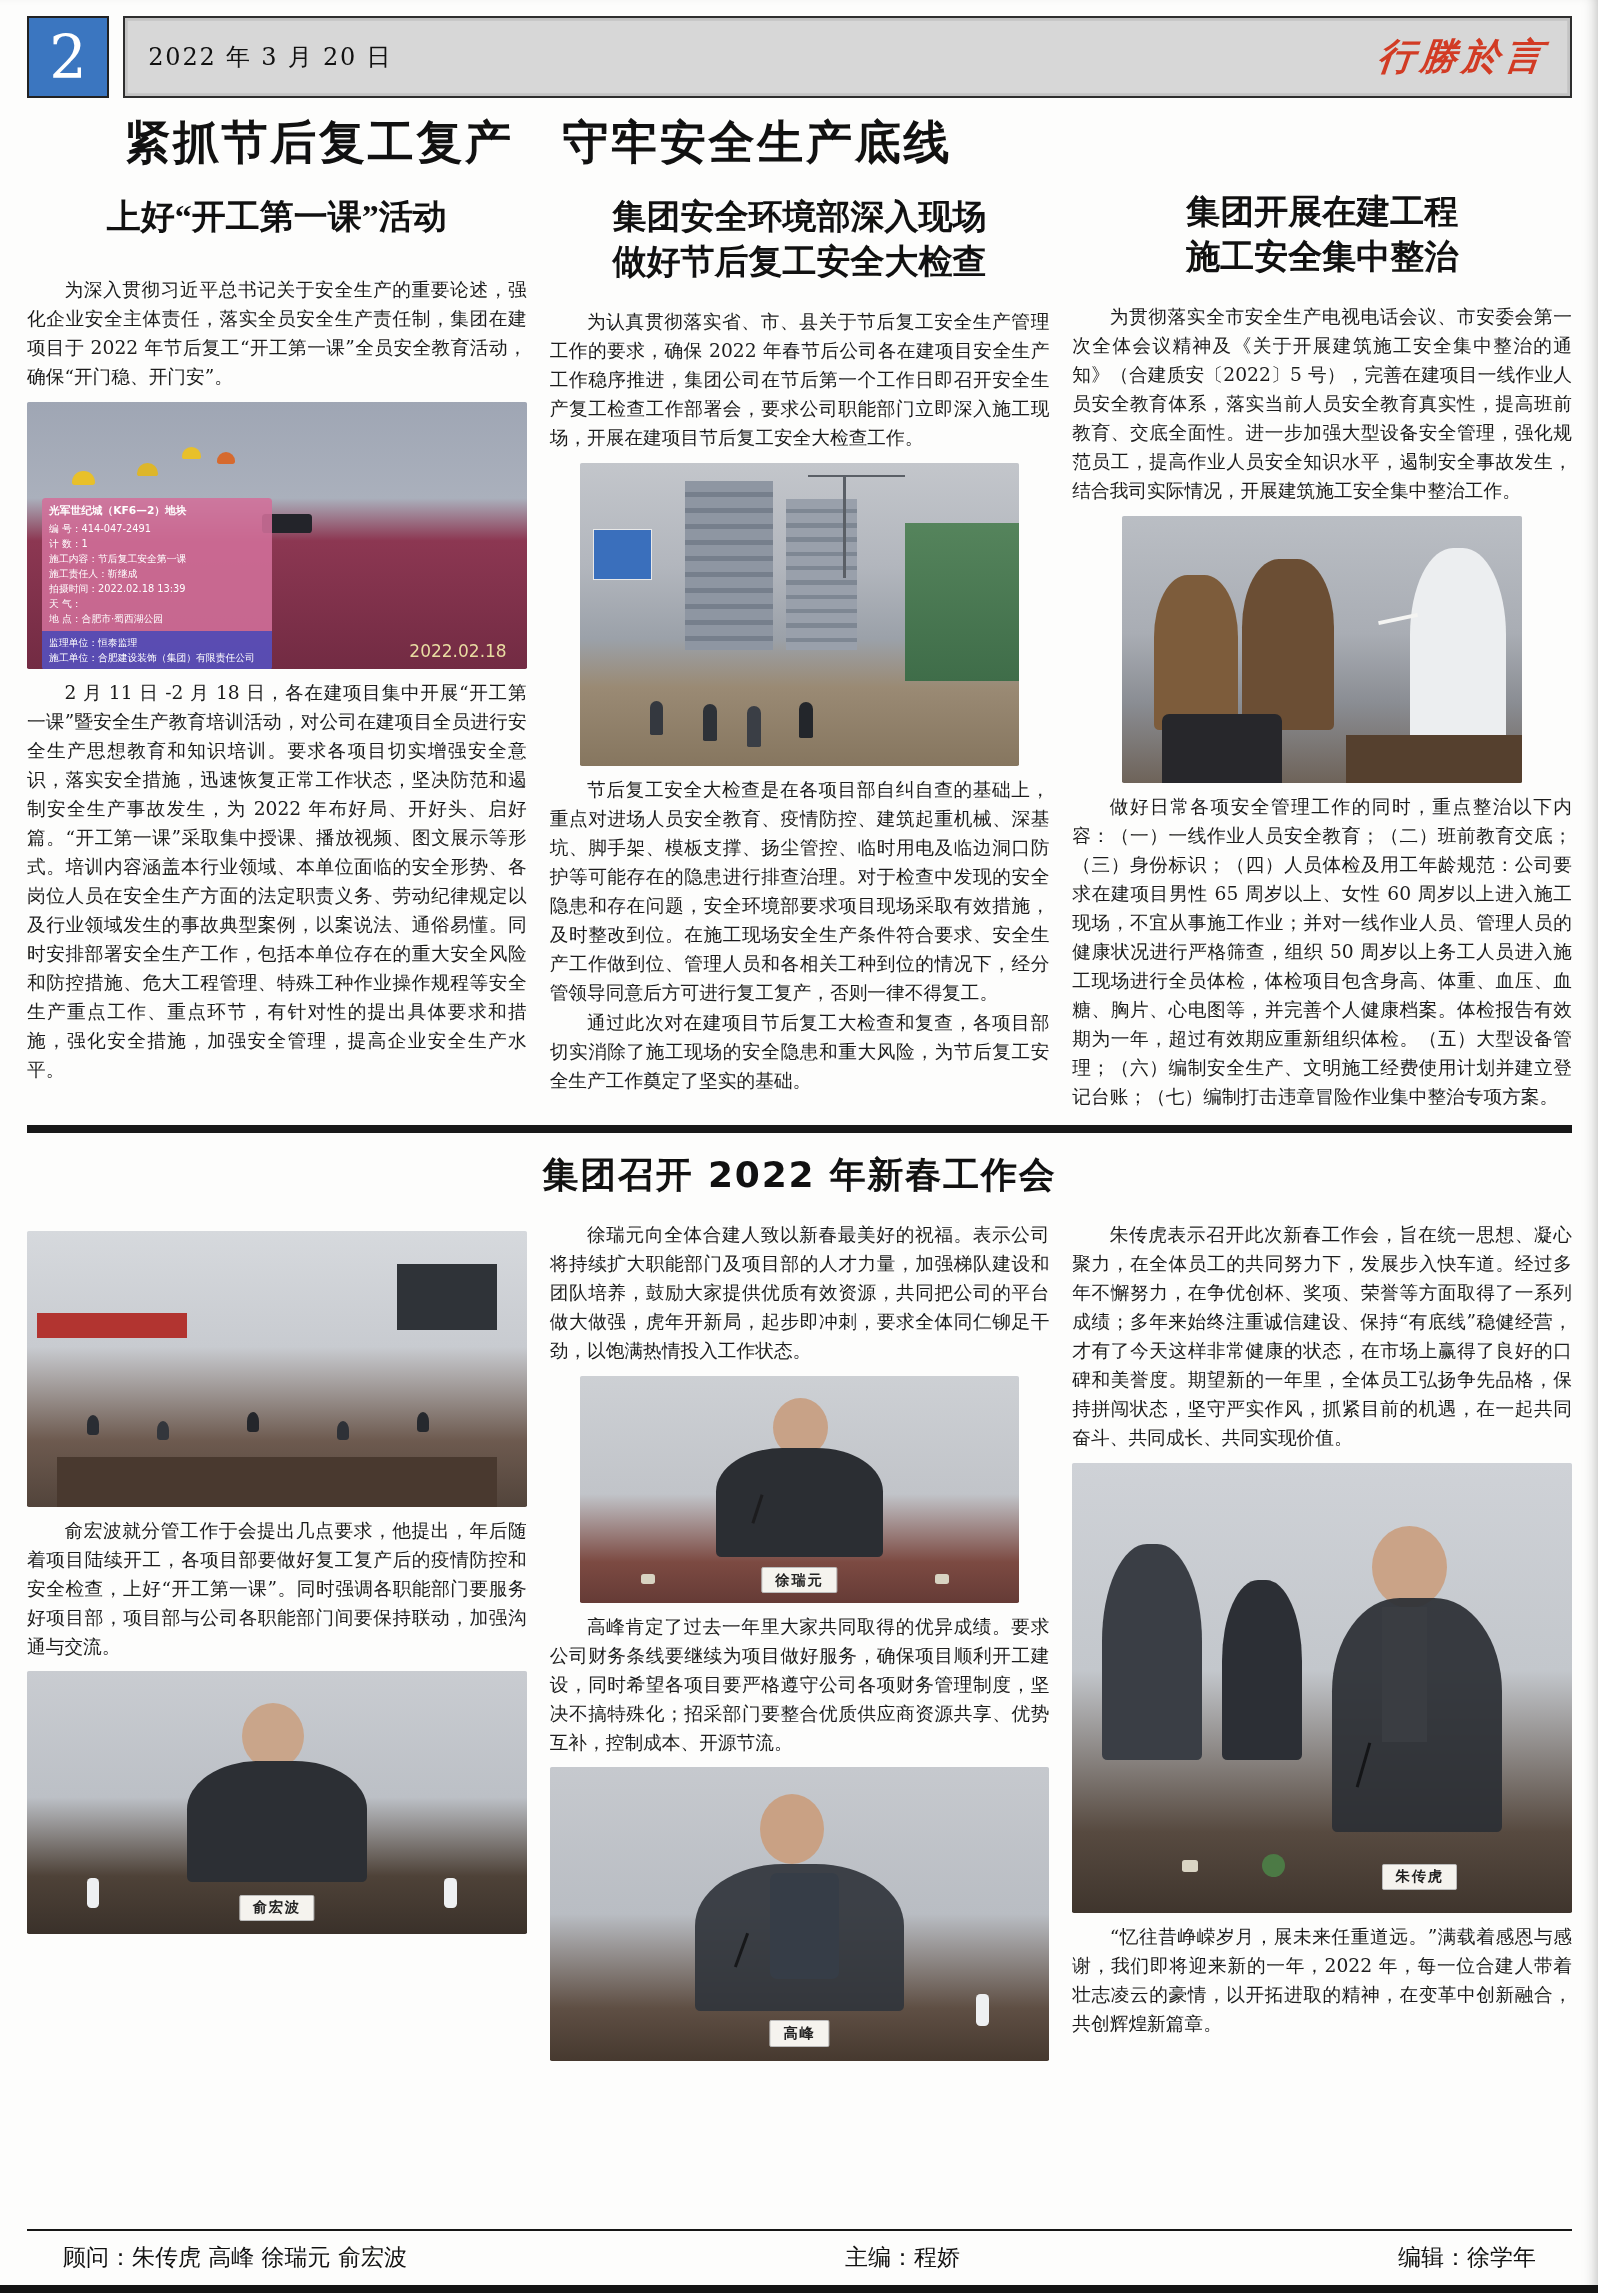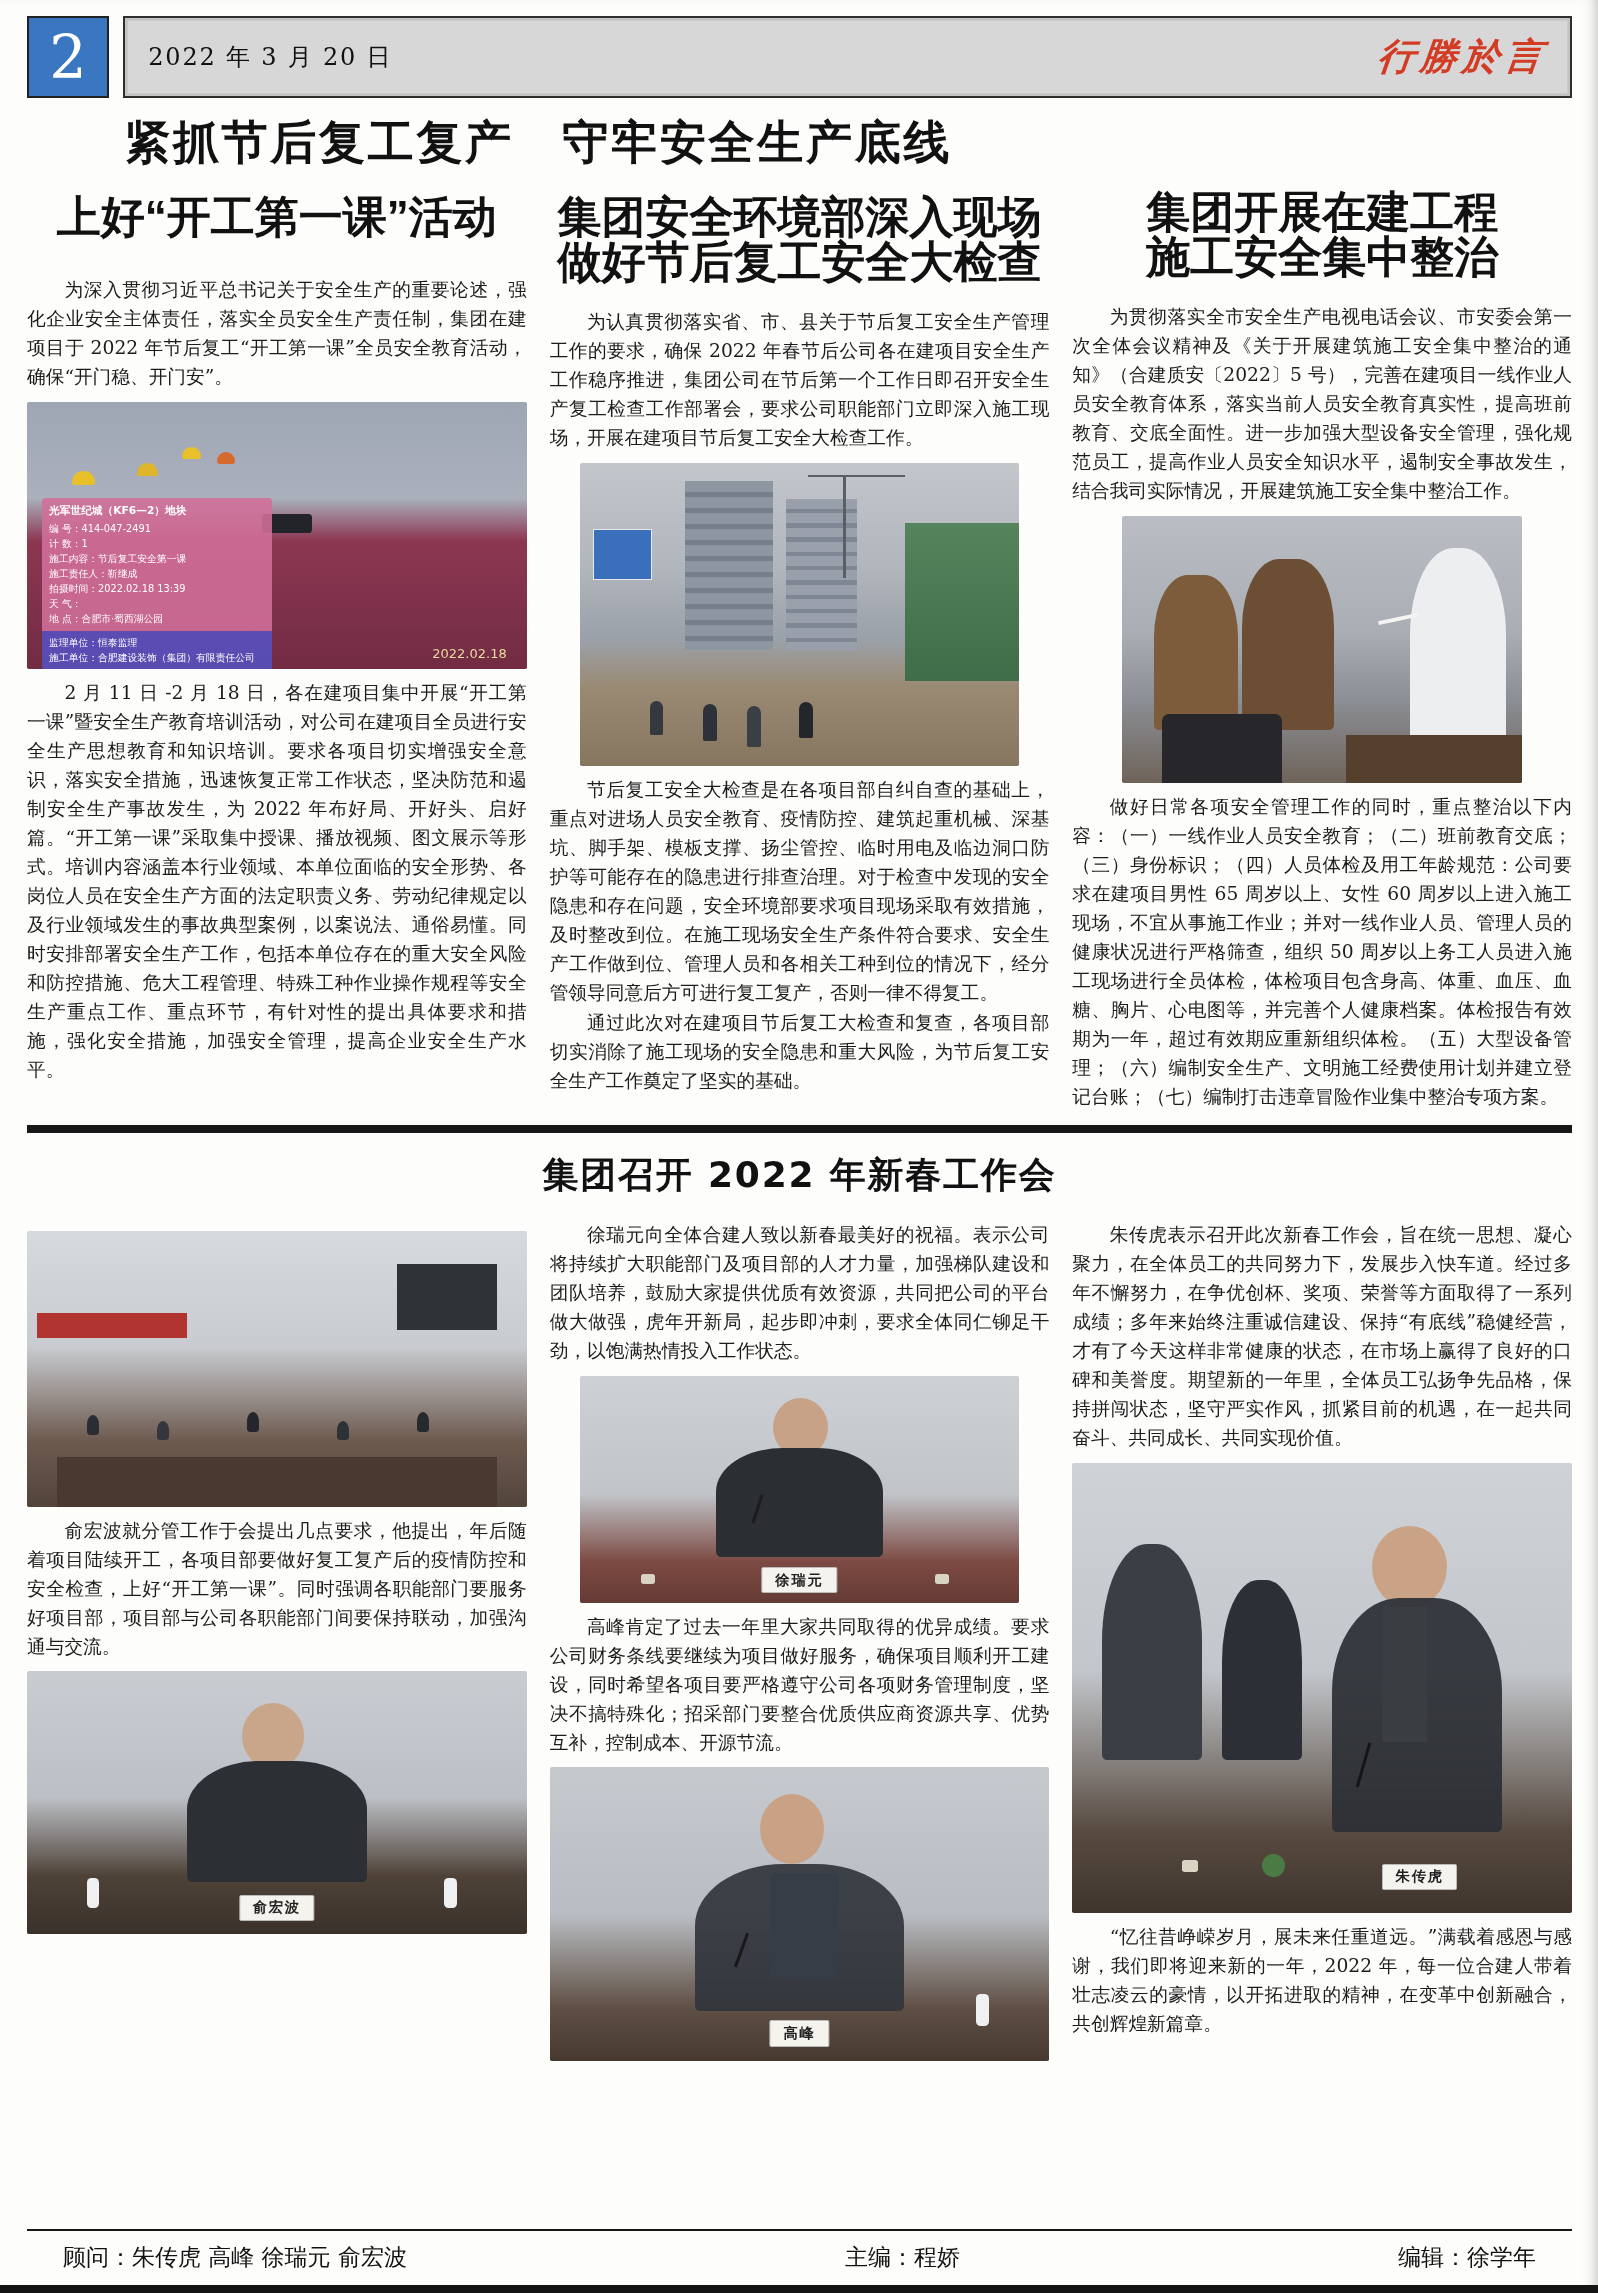--- a/index.html
+++ b/index.html
@@ -35,43 +35,43 @@
   }
   .headline1{
     grid-column:1/3; grid-row:1; text-align:center; margin:9px 0 19.6px;
     font-family:"DejaVu Sans","Liberation Sans",sans-serif;
     font-size:46px; font-weight:900; letter-spacing:2.7px; color:#111;
   }
   .art1{grid-column:1; grid-row:2;}
   .art2{grid-column:2; grid-row:2;}
   .art3{grid-column:3; grid-row:1/3; padding-top:86px;}
   .art-title{
-    text-align:center; font-family:Liberation Sans, sans-serif;
-    font-size:44px; line-height:45px; font-weight:900; color:#111; margin:0 0 23px;
+    text-align:center; font-family:Liberation Serif, serif;
+    font-size:34px; line-height:45px; font-weight:900; color:#111; margin:0 0 23px;
   }
   .art1 .art-title{margin-bottom:36px;}
   .bodytext{font-size:18.7px; line-height:29px; text-align:justify; margin:0 0 1.8px;}
   .bodytext{text-indent:2em;}
   
   .photo{position:relative; overflow:hidden; margin:10.7px auto 9px; border-radius:1.8px;}
   .ph-abs{position:absolute;}
   .plate{
     position:absolute; background:#f5f3ee; color:#222; border:0.9px solid #bbb;
     font-family:"DejaVu Sans",sans-serif; font-weight:bold;
     padding:2.7px 12.5px; font-size:14.3px; letter-spacing:1.8px; border-radius:1.8px;
   }
   .infocard{
     position:absolute; left:3%; top:36%; width:46%;
     color:#fff; font-family:"DejaVu Sans",sans-serif; font-size:9.8px; line-height:15px;
     text-align:left;
   }
   .infocard .ic-top{background:rgba(209,111,154,.88); padding:5.3px 7.1px; border-radius:3.6px 3.6px 0 0;}
   .infocard .ic-title{font-weight:bold; font-size:10.7px; margin-bottom:2.7px; color:#fff;}
   .infocard .ic-bottom{background:rgba(86,80,190,.9); padding:4.5px 7.1px; border-radius:0 0 3.6px 3.6px;}
-  .stamp{position:absolute; right:4%; bottom:3%; color:#e9dca2; font-size:13px; font-family:"DejaVu Sans",sans-serif;}
+  .stamp{position:absolute; right:4%; bottom:3%; color:#e9dca2; font-size:17px; font-family:"DejaVu Sans",sans-serif;}
   
   .divider{height:8px; background:#181818; margin:12.5px 27px 0; border:0;}
   .headline2{
     text-align:center; margin:18px 0 19.6px;
     font-family:"DejaVu Sans","Liberation Sans",sans-serif;
     font-size:36px; font-weight:900; letter-spacing:1.8px; color:#111;
   }
   .sec2{display:grid; grid-template-columns:repeat(3,1fr); column-gap:23px; margin:0 27px;}
   
   .pagefoot{margin:auto 27px 0; border-top:2.7px solid #161616; padding:10.7px 36px 0;

